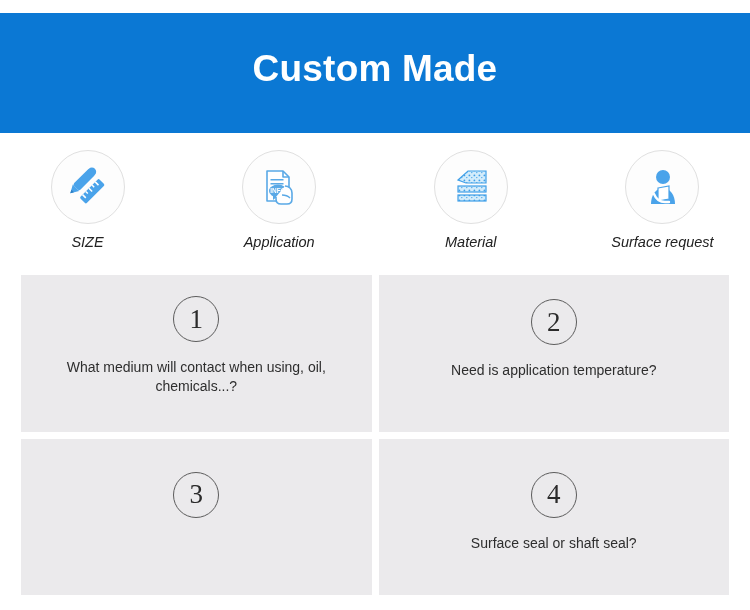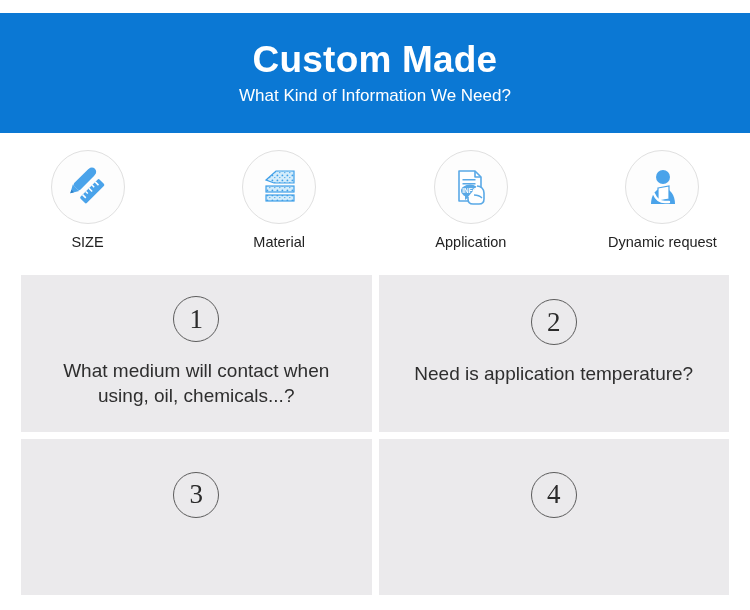--- a/index.html
+++ b/index.html
@@ -80,20 +80,21 @@
     justify-content: center;
     box-sizing: border-box;
   }
   .icon-label {
     margin-top: 11px;
     font-size: 14.5px;
     color: #222222;
     text-align: center;
     line-height: 1.1;
     white-space: nowrap;
+    font-style: italic;
   }
 
   
   .cards {
     position: absolute;
     left: 21px;
     top: 275px;
     width: 708px;
     height: 320px;
     display: grid;
@@ -119,40 +120,39 @@
     font-size: 27px;
     line-height: 1;
     display: flex;
     align-items: center;
     justify-content: center;
     box-sizing: border-box;
     font-family: "Liberation Serif", serif;
   }
   .card-text {
     margin-top: 16px;
-    font-size: 19px;
+    font-size: 14px;
     color: #2e2e2e;
     text-align: center;
     line-height: 1.33;
     padding: 0 18px;
     max-width: 330px;
   }
   .card-1 { padding-top: 21px; }
   .card-2 { padding-top: 24px; }
   .card-3 { padding-top: 33px; }
   .card-4 { padding-top: 33px; }
 </style>
 </head>
 <body>
 
 <div class="page">
 
   <div class="banner">
     <div class="banner-title">Custom Made</div>
-    <div class="banner-subtitle">What Kind of Information We Need?</div>
   </div>
 
   <div class="icons-row">
 
     <div class="icon-item">
       <div class="icon-circle">
         <svg width="46" height="46" viewBox="0 0 46 46" aria-hidden="true">
           <g transform="rotate(45 23 23)">
 
             <rect x="10.5" y="9" width="9" height="23" rx="2" fill="#4aa3ea"></rect>
@@ -168,73 +168,73 @@
             <rect x="24.5" y="31.5" width="4.6" height="1.5" fill="#ffffff"></rect>
           </g>
         </svg>
       </div>
       <div class="icon-label">SIZE</div>
     </div>
 
     <div class="icon-item">
       <div class="icon-circle">
         <svg width="46" height="46" viewBox="0 0 46 46" aria-hidden="true">
+
+          <path d="M11 7 h16 l6 6 v24 h-22 z" fill="#ffffff" stroke="#5aa9e6" stroke-width="1.6" stroke-linejoin="round"></path>
+          <path d="M27 7 v6 h6" fill="none" stroke="#5aa9e6" stroke-width="1.6" stroke-linejoin="round"></path>
+          <rect x="14.5" y="15" width="13" height="1.5" fill="#5aa9e6"></rect>
+          <rect x="14.5" y="19" width="13" height="1.5" fill="#5aa9e6"></rect>
+          <rect x="14.5" y="23" width="8" height="1.5" fill="#5aa9e6"></rect>
+
+          <ellipse cx="22" cy="27" rx="9" ry="6.5" fill="#5aa9e6"></ellipse>
+          <polygon points="17,31 17,36 22,32" fill="#5aa9e6"></polygon>
+          <text x="22" y="29.4" font-family="Liberation Sans, sans-serif" font-size="6.5" font-weight="bold" fill="#ffffff" text-anchor="middle">INFO</text>
+
+          <path d="M29 22 c4,0 7,3 7,7 v6 c0,3 -2,5 -5,5 h-6 c-3,0 -5,-2 -5,-5 l0,-2" fill="#ffffff" stroke="#5aa9e6" stroke-width="1.6" stroke-linejoin="round"></path>
+          <path d="M26 31 c3,0 6,1 8,3" fill="none" stroke="#5aa9e6" stroke-width="1.4"></path>
+        </svg>
+      </div>
+      <div class="icon-label">Application</div>
+    </div>
+
+    <div class="icon-item">
+      <div class="icon-circle">
+        <svg width="46" height="46" viewBox="0 0 46 46" aria-hidden="true">
           <defs>
             <pattern id="speck" width="5" height="5" patternUnits="userSpaceOnUse">
               <rect width="5" height="5" fill="#d3ecfb"></rect>
               <circle cx="1.4" cy="1.4" r="0.9" fill="#3f9fe8"></circle>
               <circle cx="3.8" cy="3.6" r="0.7" fill="#3f9fe8"></circle>
             </pattern>
           </defs>
 
           <polygon points="10,16 20,7 38,7 38,19 18,19" fill="url(#speck)" stroke="#3f9fe8" stroke-width="1.2"></polygon>
 
           <rect x="10" y="22" width="28" height="6" fill="url(#speck)" stroke="#3f9fe8" stroke-width="1.2"></rect>
           <rect x="10" y="31" width="28" height="6" fill="url(#speck)" stroke="#3f9fe8" stroke-width="1.2"></rect>
         </svg>
       </div>
       <div class="icon-label">Material</div>
     </div>
 
-    <div class="icon-item">
-      <div class="icon-circle">
-        <svg width="46" height="46" viewBox="0 0 46 46" aria-hidden="true">
-
-          <path d="M11 7 h16 l6 6 v24 h-22 z" fill="#ffffff" stroke="#5aa9e6" stroke-width="1.6" stroke-linejoin="round"></path>
-          <path d="M27 7 v6 h6" fill="none" stroke="#5aa9e6" stroke-width="1.6" stroke-linejoin="round"></path>
-          <rect x="14.5" y="15" width="13" height="1.5" fill="#5aa9e6"></rect>
-          <rect x="14.5" y="19" width="13" height="1.5" fill="#5aa9e6"></rect>
-          <rect x="14.5" y="23" width="8" height="1.5" fill="#5aa9e6"></rect>
-
-          <ellipse cx="22" cy="27" rx="9" ry="6.5" fill="#5aa9e6"></ellipse>
-          <polygon points="17,31 17,36 22,32" fill="#5aa9e6"></polygon>
-          <text x="22" y="29.4" font-family="Liberation Sans, sans-serif" font-size="6.5" font-weight="bold" fill="#ffffff" text-anchor="middle">INFO</text>
-
-          <path d="M29 22 c4,0 7,3 7,7 v6 c0,3 -2,5 -5,5 h-6 c-3,0 -5,-2 -5,-5 l0,-2" fill="#ffffff" stroke="#5aa9e6" stroke-width="1.6" stroke-linejoin="round"></path>
-          <path d="M26 31 c3,0 6,1 8,3" fill="none" stroke="#5aa9e6" stroke-width="1.4"></path>
-        </svg>
-      </div>
-      <div class="icon-label">Application</div>
-    </div>
-
 
     <div class="icon-item">
       <div class="icon-circle">
         <svg width="46" height="46" viewBox="0 0 46 46" aria-hidden="true">
 
           <circle cx="24" cy="13" r="7" fill="#4aa3ea"></circle>
 
           <path d="M12 40 c0,-9 5,-16 12,-16 c7,0 12,7 12,16 z" fill="#4aa3ea"></path>
 
           <polygon points="19,24 30,22 30,35 19,37" fill="#ffffff" stroke="#4aa3ea" stroke-width="1.2"></polygon>
 
           <path d="M15 30 c2,5 6,8 11,8 l4,0" fill="none" stroke="#ffffff" stroke-width="2.4" stroke-linecap="round"></path>
         </svg>
       </div>
-      <div class="icon-label">Dynamic request</div>
+      <div class="icon-label">Surface request</div>
     </div>
 
   </div>
 
   <div class="cards">
 
     <div class="card card-1">
       <div class="card-num">1</div>
       <div class="card-text">What medium will contact when using, oil, chemicals...?</div>
     </div>
@@ -243,17 +243,18 @@
       <div class="card-num">2</div>
       <div class="card-text">Need is application temperature?</div>
     </div>
 
     <div class="card card-3">
       <div class="card-num">3</div>
     </div>
 
     <div class="card card-4">
       <div class="card-num">4</div>
+      <div class="card-text">Surface seal or shaft seal?</div>
     </div>
 
   </div>
 
 </div>
 
 </body></html>

